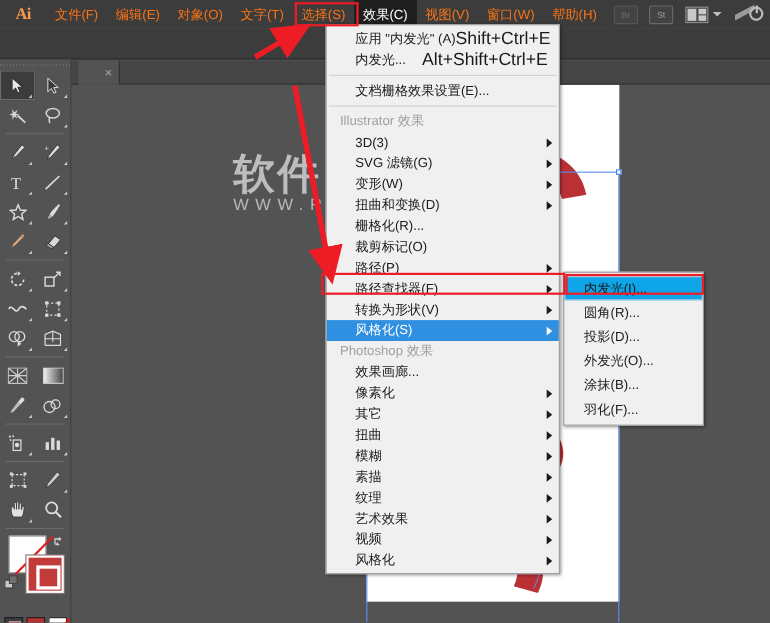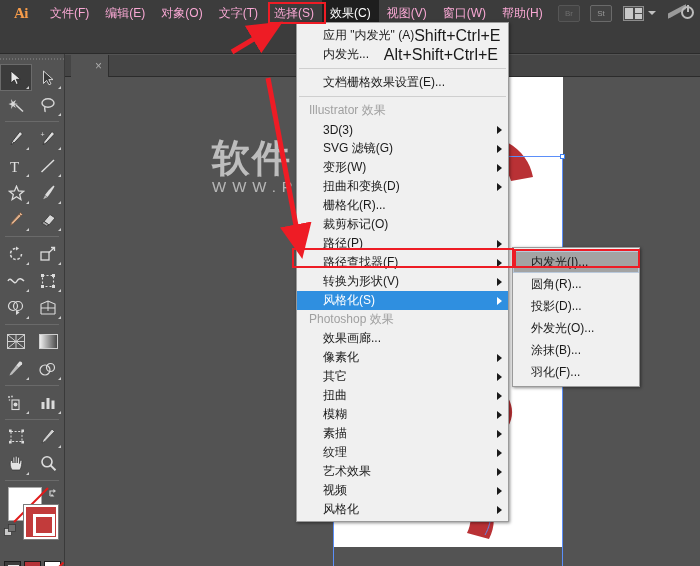--- a/index.html
+++ b/index.html
@@ -19,21 +19,21 @@
     background: #3c3c3c;
     display: flex; align-items: center;
   }
   #ai-logo {
     width: 42px; height: 26px; display: flex; align-items: center; justify-content: center;
     color: #f79c4a; font-size: 15px; font-weight: bold; font-family: "Liberation Serif", serif;
     letter-spacing: -0.5px;
   }
   .menu-item {
     height: 26px; padding: 0 8px; display: flex; align-items: center;
-    color: #f9a8d4; font-size: 12px; white-space: nowrap;
+    color: #f97316; font-size: 12px; white-space: nowrap;
   }
   .menu-item.active { background: #1e1e1e; color: #ffffff; }
   #menubar-right {
     margin-left: auto; display: flex; align-items: center; height: 26px; padding-right: 6px;
   }
   .mb-btn {
     width: 22px; height: 17px; margin: 0 5px;
     border: 1px solid #6a6a6a; border-radius: 2px;
     display: flex; align-items: center; justify-content: center;
     color: #9a9a9a; font-size: 8px; font-family: "Liberation Sans", sans-serif;
@@ -242,21 +242,21 @@
   }
   .mrow.hl .sub { border-left-color:#ffffff; }
   .msep { height:1px; background:#cfcfcf; margin:4px 2px; }
 
   #submenu {
     position:absolute; left:512px; top:247px; width:128px; background:#f0f0f0;
     border:1px solid #9a9a9a; box-shadow:1px 1px 3px rgba(0,0,0,.45); z-index:60;
     padding:3px 0;
   }
   #submenu .mrow { padding-left:18px; height:22px; }
-  #submenu .mrow.on { background:#a3a3a3; box-shadow: inset 0 0 0 1px #b9c9dc; }
+  #submenu .mrow.on { background:#0ea5e9; box-shadow: inset 0 0 0 1px #b9c9dc; }
 
   
   .redbox { position:absolute; border:2px solid #ee1c25; z-index:90; pointer-events:none; }
   #arrowsvg { position:absolute; left:0; top:0; width:700px; height:566px; z-index:95; pointer-events:none; }
 </style>
 </head>
 <body>
 
 <div id="app">
 

